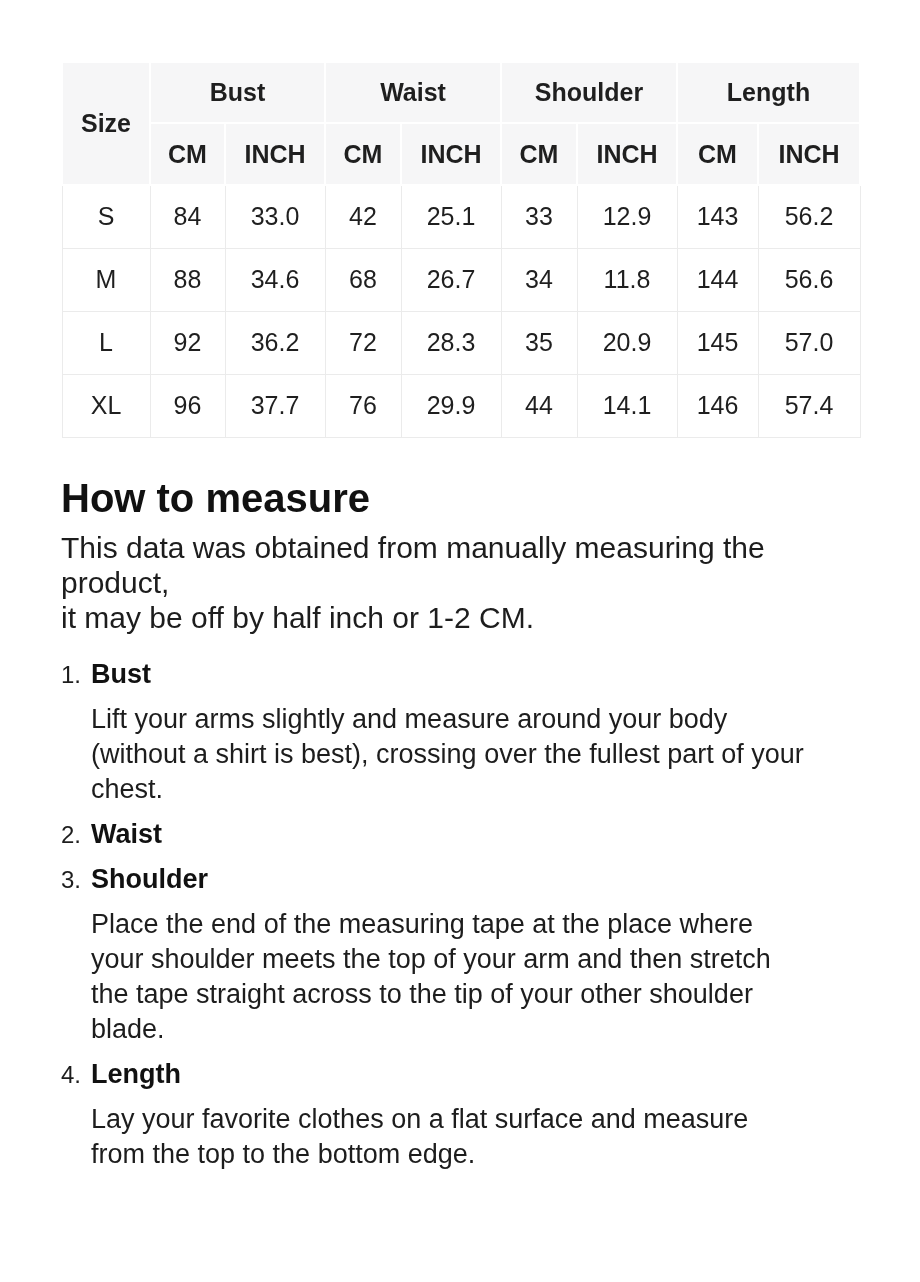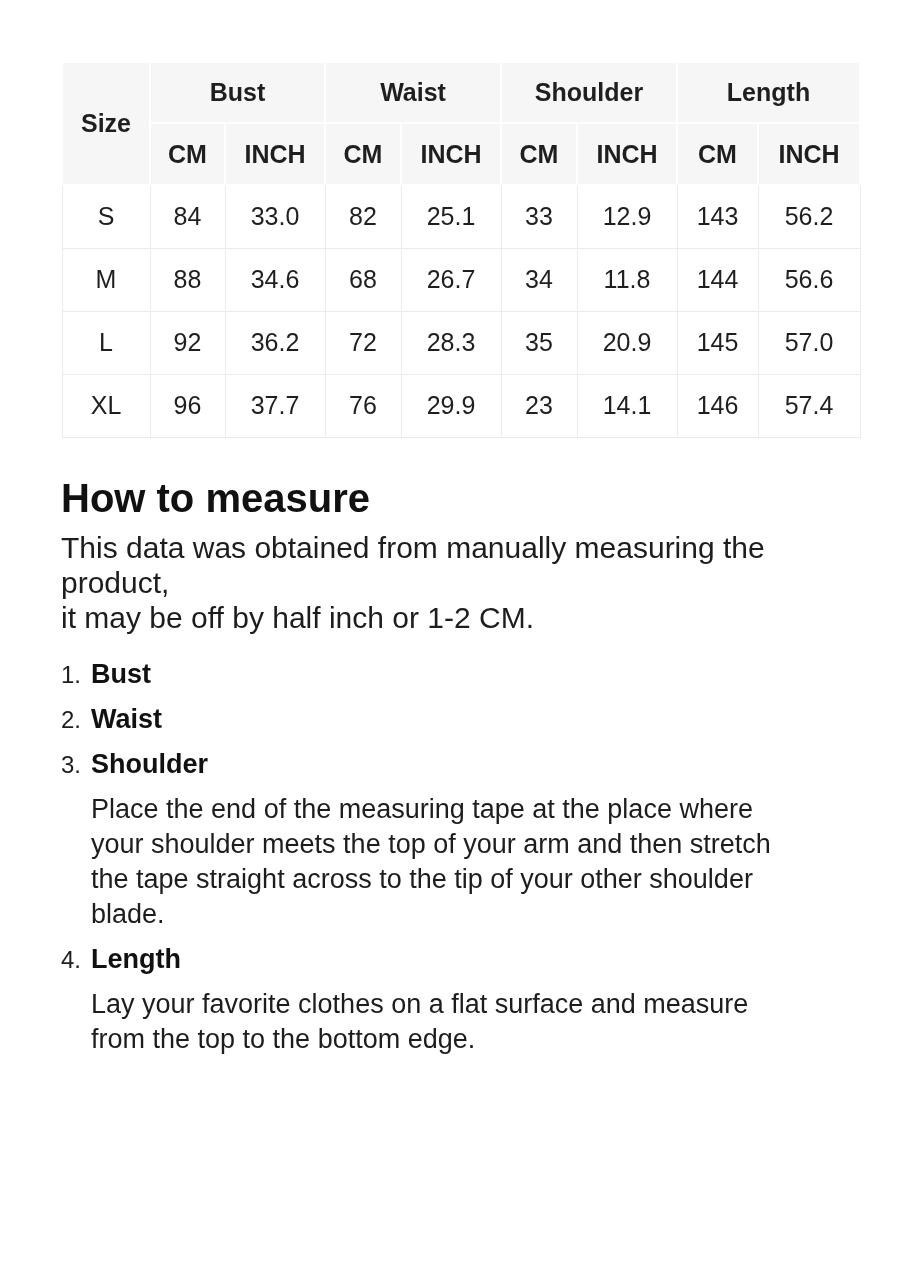--- a/index.html
+++ b/index.html
@@ -125,21 +125,21 @@
         <th>INCH</th>
         <th>CM</th>
         <th>INCH</th>
       </tr>
     </thead>
     <tbody>
       <tr class="data-row">
         <td>S</td>
         <td>84</td>
         <td>33.0</td>
-        <td>82</td>
+        <td>42</td>
         <td>25.1</td>
         <td>33</td>
         <td>12.9</td>
         <td>143</td>
         <td>56.2</td>
       </tr>
       <tr class="data-row">
         <td>M</td>
         <td>88</td>
         <td>34.6</td>
@@ -160,37 +160,40 @@
         <td>20.9</td>
         <td>145</td>
         <td>57.0</td>
       </tr>
       <tr class="data-row">
         <td>XL</td>
         <td>96</td>
         <td>37.7</td>
         <td>76</td>
         <td>29.9</td>
-        <td>23</td>
+        <td>44</td>
         <td>14.1</td>
         <td>146</td>
         <td>57.4</td>
       </tr>
     </tbody>
   </table>
 
   <h2 class="howto-heading">How to measure</h2>
 
   <p class="howto-intro">This data was obtained from manually measuring the product,
 it may be off by half inch or 1-2 CM.</p>
 
   <ol class="steps">
     <li class="step">
       <span class="step-number">1.</span>
       <div class="step-title">Bust</div>
+      <div class="step-desc">Lift your arms slightly and measure around your body
+(without a shirt is best), crossing over the fullest part of your
+chest.</div>
     </li>
     <li class="step">
       <span class="step-number">2.</span>
       <div class="step-title">Waist</div>
     </li>
     <li class="step">
       <span class="step-number">3.</span>
       <div class="step-title">Shoulder</div>
       <div class="step-desc">Place the end of the measuring tape at the place where
 your shoulder meets the top of your arm and then stretch

